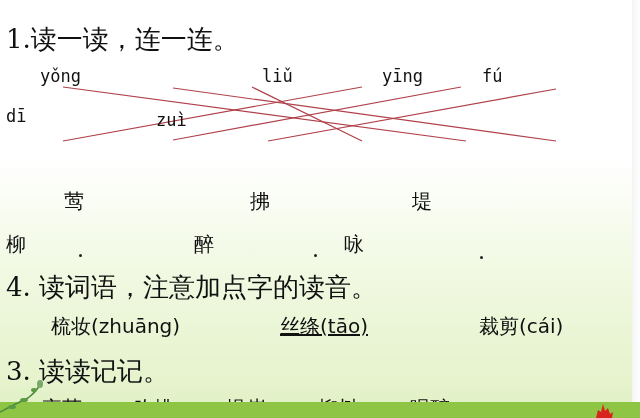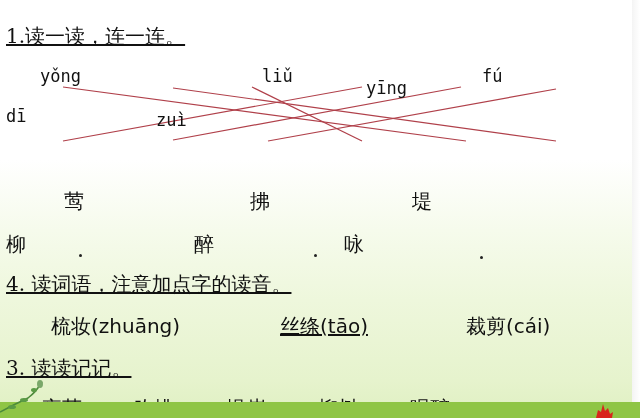--- a/index.html
+++ b/index.html
@@ -4,21 +4,21 @@
 <style>
   html, body { margin: 0; padding: 0; }
   body {
     width: 640px; height: 418px; position: relative; overflow: hidden;
     font-family: "DejaVu Serif", "Liberation Serif", serif;
     color: #111;
     background: linear-gradient(to bottom, #ffffff 0px, #ffffff 160px, #f6fbec 230px, #eef7dc 300px, #e6f3cd 380px, #e2f1c6 402px);
   }
   .right-edge { position: absolute; right: 0; top: 0; width: 8px; height: 418px; background: linear-gradient(to right, #f4f4f4, #ffffff); }
   .t { position: absolute; white-space: nowrap; line-height: 1; }
-  .h { font-size: 20px; text-decoration: underline; }
+  .h { font-size: 26px; }
   .py { font-size: 17px; font-family: "DejaVu Sans Mono", "Liberation Mono", monospace; }
   .hz { font-size: 20px; font-family: "DejaVu Sans", "Liberation Sans", sans-serif; }
   .dot { position: absolute; width: 3px; height: 3px; background: #222; border-radius: 50%; }
   svg.lines { position: absolute; left: 0; top: 0; }
   .grass { position: absolute; left: 0; bottom: 0; width: 640px; height: 16px; background: linear-gradient(to bottom, #a6d45a, #8fc545); }
   .flower { position: absolute; right: 26px; bottom: 0; width: 20px; height: 16px; }
   .vine { position: absolute; left: 0; bottom: 4px; width: 50px; height: 40px; }
 </style>
 </head>
 <body>
@@ -35,21 +35,21 @@
       <line x1="63" y1="141" x2="362" y2="87"></line>
       <line x1="173" y1="140" x2="461" y2="87"></line>
       <line x1="268" y1="141" x2="556" y2="89"></line>
     </g>
 </svg>
 
 <div id="s1-pinyin">
     <div class="t py" style="left: 40px; top: 68px;">yǒng</div>
     <div class="t py" style="left: 156px; top: 68px; margin-top: 44px;">zuì</div>
     <div class="t py" style="left: 262px; top: 68px;">liǔ</div>
-    <div class="t py" style="left: 366px; top: 68px; margin-top: 12px;">yīng</div>
+    <div class="t py" style="left: 382px; top: 68px;">yīng</div>
     <div class="t py" style="left: 482px; top: 68px;">fú</div>
     <div class="t py" style="left: 6px; top: 108px;">dī</div>
   </div>
 <div id="s1-chars">
     <div class="t hz" style="left: 64px; top: 191px;">莺</div>
     <div class="t hz" style="left: 250px; top: 191px;">拂</div>
     <div class="t hz" style="left: 412px; top: 191px;">堤</div>
     <div class="t hz" style="left: 6px; top: 234px;">柳</div>
     <div class="t hz" style="left: 194px; top: 234px;">醉</div>
     <div class="t hz" style="left: 344px; top: 234px;">咏</div>
@@ -57,21 +57,21 @@
 <div id="s1-dots">
     <div class="dot" style="left: 79px; top: 254px;"></div>
     <div class="dot" style="left: 314px; top: 254px;"></div>
     <div class="dot" style="left: 480px; top: 256px;"></div>
   </div>
 
 <div class="t h" style="left:6px; top:274px;">4. 读词语，注意加点字的读音。</div>
 <div id="s2-words">
     <div class="t hz" style="left: 51px; top: 316px;">梳妆(zhuāng)</div>
     <div class="t hz" style="left: 280px; top: 316px; text-decoration: underline;">丝绦(tāo)</div>
-    <div class="t hz" style="left: 466px; top: 316px; text-align: right;">裁剪(cái)</div>
+    <div class="t hz" style="left: 479px; top: 316px; text-align: right;">裁剪(cái)</div>
   </div>
 
 <div class="t h" style="left:6px; top:358px;text-align:right;">3. 读读记记。</div>
 <div id="s3-words">
     <div class="t hz" style="left: 42px; top: 398px;">夜莺</div>
     <div class="t hz" style="left: 134px; top: 398px;">吹拂</div>
     <div class="t hz" style="left: 226px; top: 398px;">堤岸</div>
     <div class="t hz" style="left: 318px; top: 398px;">柳树</div>
     <div class="t hz" style="left: 410px; top: 398px;">喝醉</div>
   </div>

